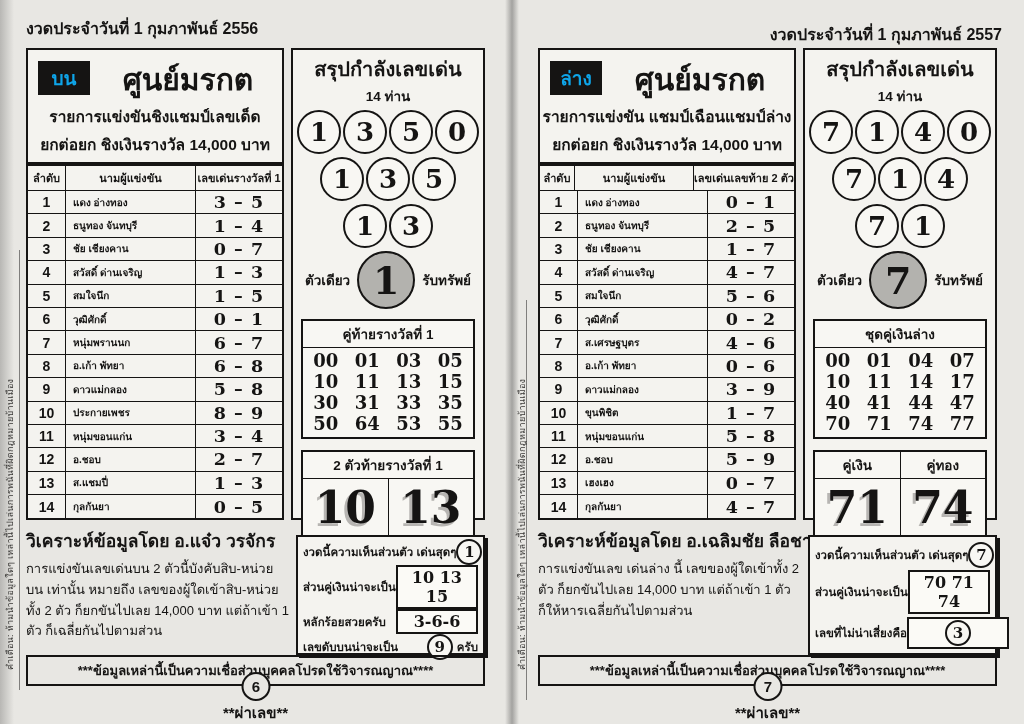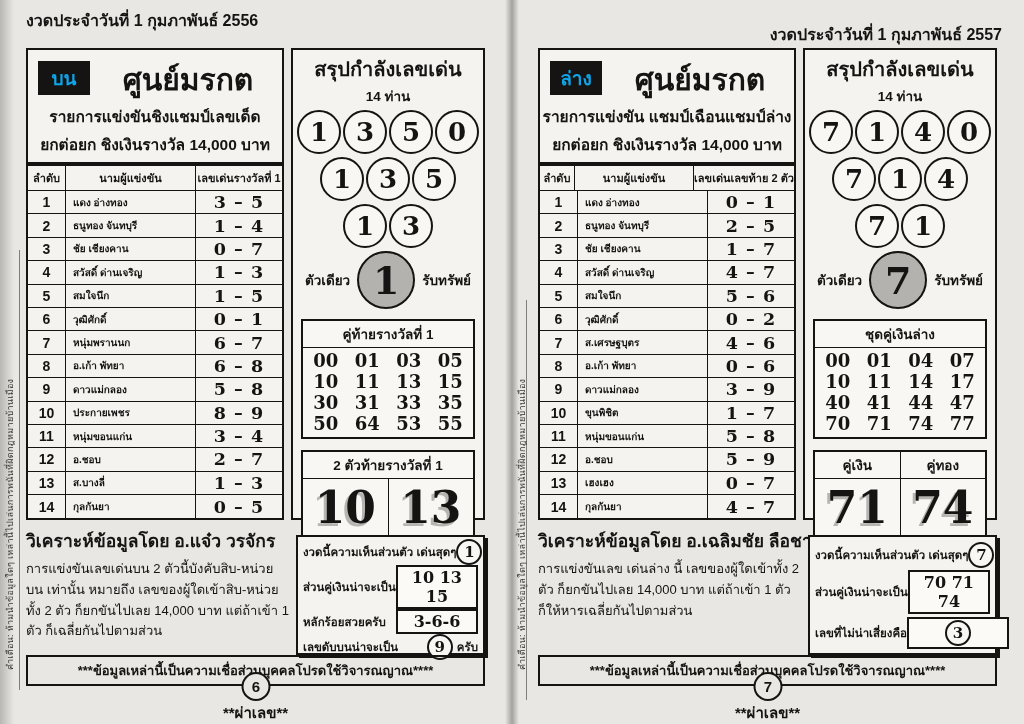--- a/index.html
+++ b/index.html
@@ -16,21 +16,21 @@
     position:relative;
   }
   .page{position:absolute;top:0;width:512px;height:724px;background:var(--paper);}
   #pageL{left:0;}
   #pageR{left:512px;}
   .fold{position:absolute;left:505px;top:0;width:14px;height:724px;z-index:5;
     background:linear-gradient(90deg,rgba(0,0,0,0),rgba(50,50,50,.38) 50%,rgba(0,0,0,0));}
   .edge-smudge{position:absolute;left:0;top:0;width:14px;height:724px;
     background:linear-gradient(90deg,rgba(40,40,40,.25),rgba(0,0,0,0));}
 
-  .dateline{position:absolute;left:26px;top:8px;font-size:16px;font-weight:bold;white-space:nowrap;}
+  .dateline{position:absolute;left:26px;top:16px;font-size:16px;font-weight:bold;white-space:nowrap;}
   #pageR .dateline{left:auto;right:22px;top:22px;}
 
   
   .header-box{position:absolute;left:26px;top:48px;width:258px;height:116px;
     border:2.5px solid var(--ink);background:var(--panel);box-sizing:border-box;}
   .badge{position:absolute;left:10px;top:11px;width:52px;height:34px;background:var(--ink);
     color:#0ea5e9;font-weight:bold;font-size:19px;display:flex;align-items:center;justify-content:center;}
   .hb-title{position:absolute;left:70px;top:6px;width:180px;text-align:center;
     font-size:30px;font-weight:bold;white-space:nowrap;}
   .hb-sub1{position:absolute;left:2px;right:2px;top:54px;text-align:center;font-size:15.5px;font-weight:bold;white-space:nowrap;}
@@ -188,21 +188,21 @@
         <span class="cell1">หนุ่มขอนแก่น</span>
         <span class="cell2">3 – 4</span>
       </div>
       <div class="t-row">
         <span class="cell0">12</span>
         <span class="cell1">อ.ชอบ</span>
         <span class="cell2">2 – 7</span>
       </div>
       <div class="t-row">
         <span class="cell0">13</span>
-        <span class="cell1">ส.บางลี่</span>
+        <span class="cell1">ส.แชมปี่</span>
         <span class="cell2">1 – 3</span>
       </div>
       <div class="t-row">
         <span class="cell0">14</span>
         <span class="cell1">กุลกันยา</span>
         <span class="cell2">0 – 5</span>
       </div>
     </div>
 
   <div class="rcol">

